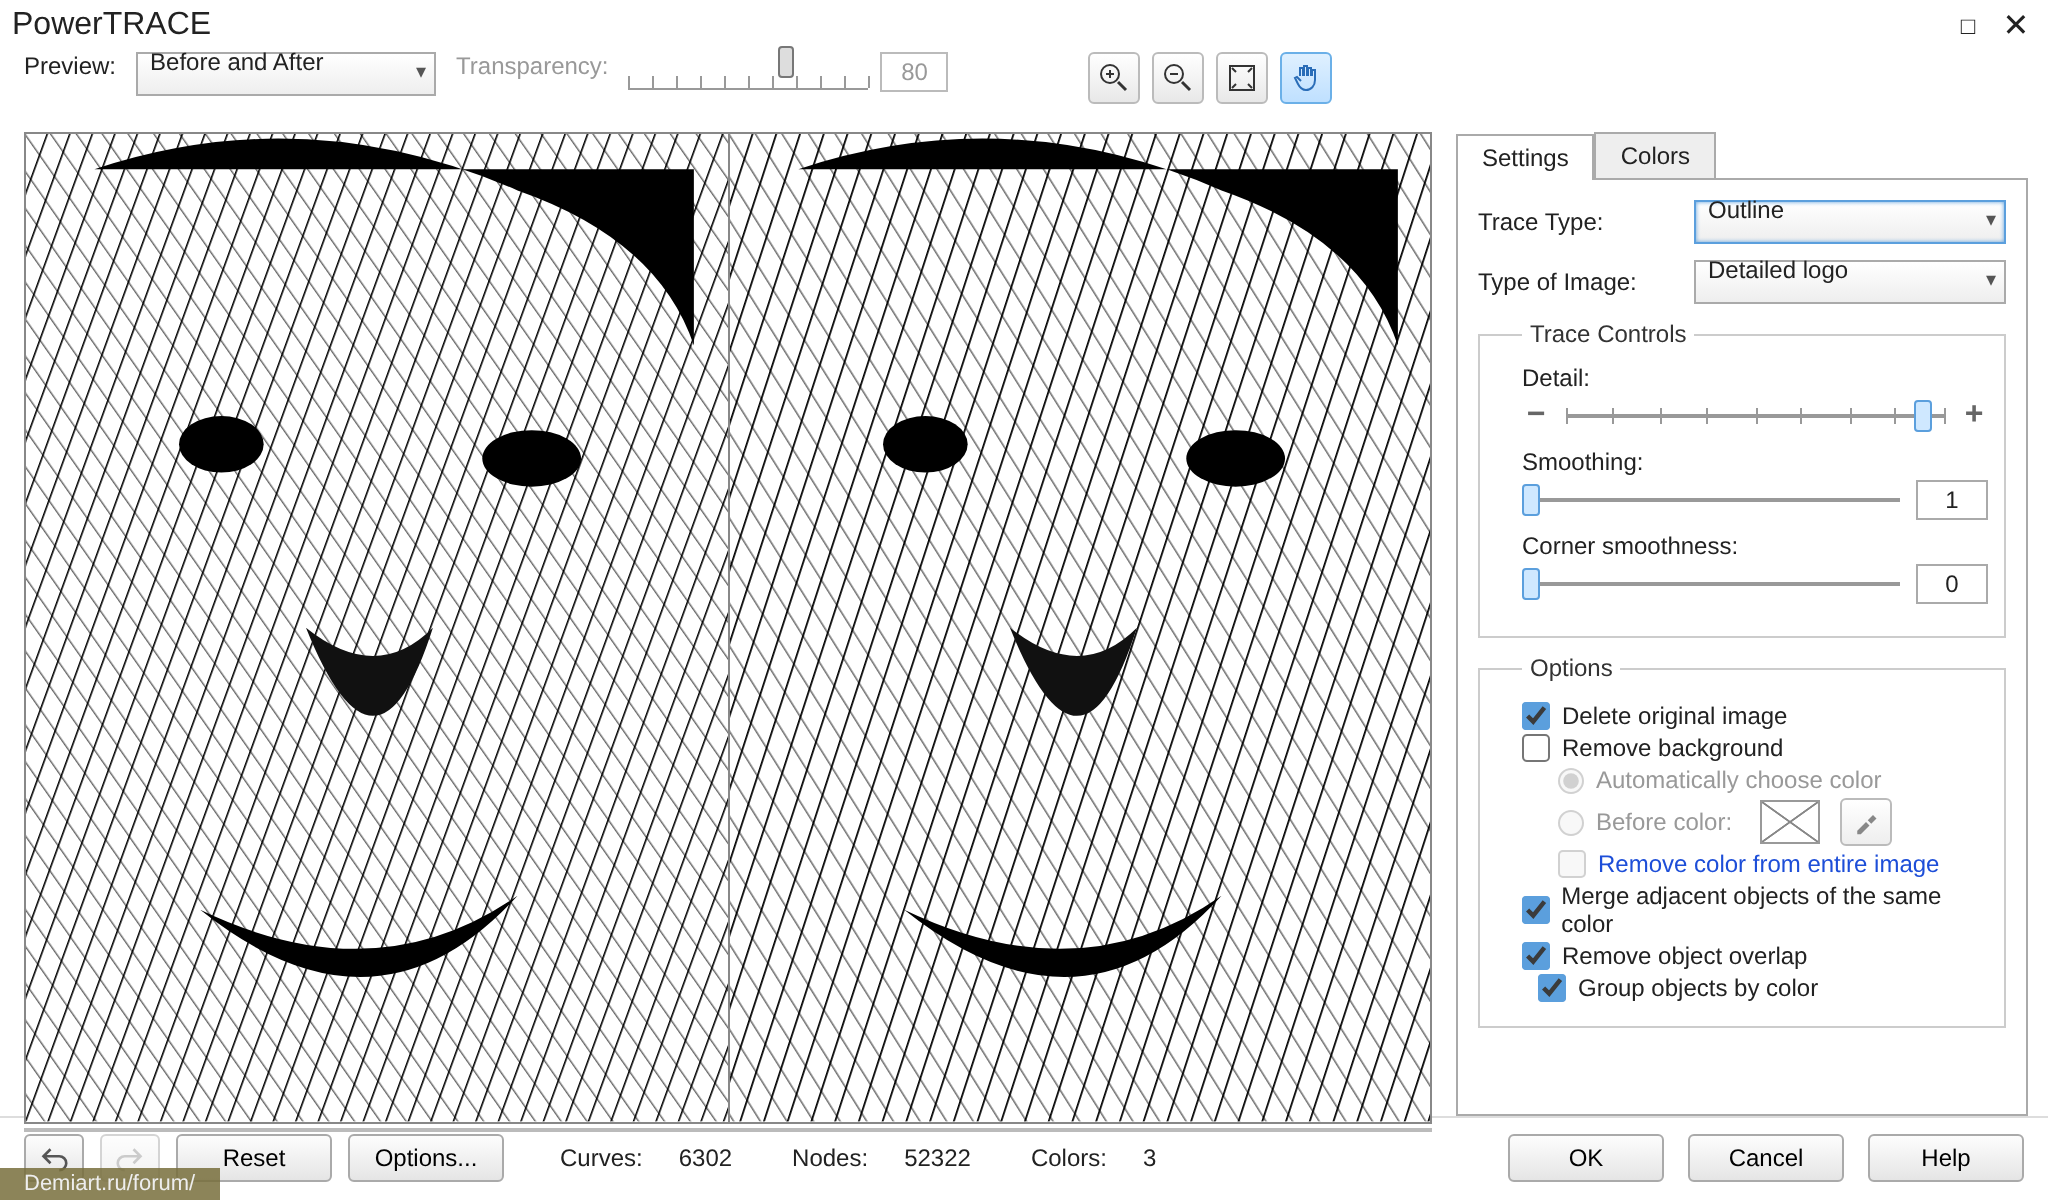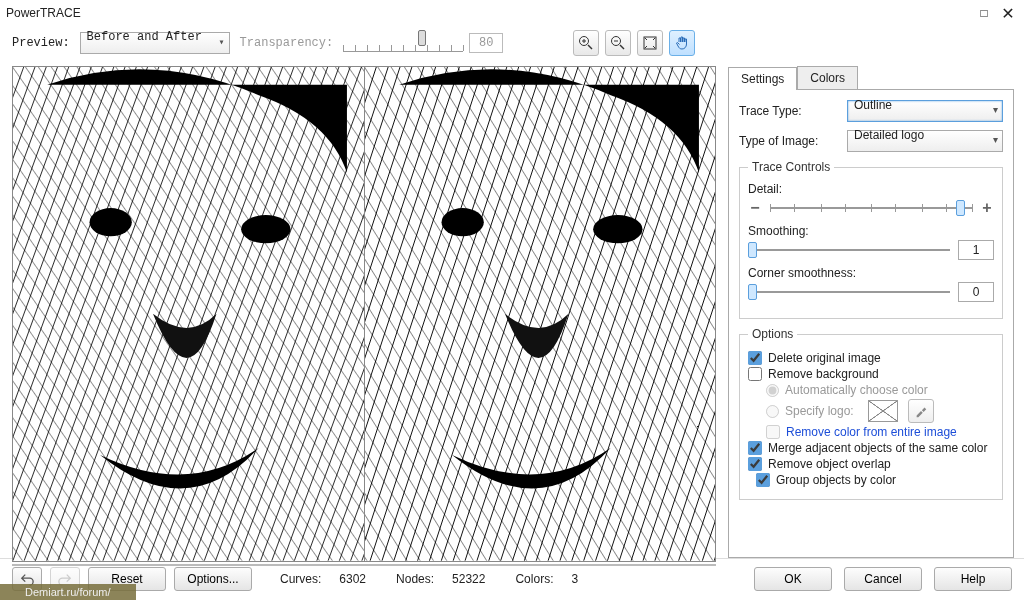--- a/index.html
+++ b/index.html
@@ -1,22 +1,22 @@
 <!DOCTYPE html>
 <html><head>
 <meta charset="utf-8">
 <style>
 * { box-sizing: border-box; margin:0; padding:0; }
 body { font-family: "Segoe UI", Tahoma, sans-serif; font-size:12px; color:#222; background:#fff; width:1024px; height:600px; overflow:hidden; position:relative; }
 
 .titlebar { height:26px; display:flex; align-items:center; padding:0 6px; }
-.titlebar .title { flex:1; font-size:12px; }
+.titlebar .title { flex:1; font-size:16px; }
 .titlebar .winbtn { width:20px; height:16px; display:flex; align-items:center; justify-content:center; margin-left:4px; font-family: sans-serif; font-size:12px; cursor:pointer;}
 
-.toolbar { height:34px; display:flex; align-items:center; padding:0 12px; gap:10px;font-family:Liberation Mono, monospace; }
+.toolbar { height:34px; display:flex; align-items:flex-start; padding:0 12px; gap:10px; }
 .toolbar label { font-size:12px; }
 .dropdown { height:22px; border:1px solid #aaa; background:linear-gradient(#fff,#eee); padding:0 18px 12px 6px; position:relative; display:flex; align-items:center; min-width:150px; cursor:pointer;}
 .dropdown::after { content:"▾"; position:absolute; right:4px; top:3px; font-size:10px; color:#555;}
 .disabled { color:#999 !important; }
 
 .ticslider { display:flex; align-items:center; gap:6px;}
 .ticslider .ticks { width:120px; height:18px; position:relative; border-bottom:1px solid #999; }
 .ticslider .ticks span { position:absolute; bottom:0; width:1px; height:6px; background:#999; }
 .ticslider .handle { position:absolute; top:-4px; width:8px; height:16px; background:#ddd; border:1px solid #777; border-radius:2px; }
 .numbox { width:34px; height:20px; border:1px solid #bbb; text-align:center; line-height:18px; background:#fff;}
@@ -38,21 +38,21 @@
 
 .panel { width:302px; padding:6px 10px 0 6px; display:flex; flex-direction:column;}
 .tabs { display:flex;align-items:center; }
 .tab { padding:4px 12px; border:1px solid #aaa; background:#eee; border-bottom:none; font-size:12px; cursor:pointer;}
 .tab.active { background:#fff; position:relative; top:1px;}
 .panel-body { border:1px solid #aaa; padding:10px 10px; flex:1; display:flex; flex-direction:column; gap:8px;}
 .row { display:flex; align-items:center; gap:8px; }
 .row label { width:100px; }
 .panel-body .dropdown { flex:1; min-width:0;}
 .dropdown.hi { border:1px solid #5b9fdd; box-shadow:0 0 2px #5b9fdd inset;}
-fieldset { border:1px solid #ccc; padding:8px 8px 10px 8px; }
+fieldset { border:1px solid #ccc; padding:8px 8px 10px 21px; }
 fieldset legend { padding:0 4px; font-size:12px; color:#333;}
 .sliderrow { display:flex; align-items:center; gap:8px; margin:2px 0 6px 0;}
 .hslider { flex:1; height:20px; position:relative;}
 .hslider .track { position:absolute; top:9px; left:0; right:0; height:2px; background:#999;}
 .hslider .tick { position:absolute; top:6px; width:1px; height:8px; background:#999;}
 .hslider .knob { position:absolute; top:2px; width:9px; height:16px; background:#cfe8ff; border:1px solid #5b9fdd; border-radius:2px;}
 .minus, .plus { font-size:16px; font-weight:bold; color:#666; width:14px; text-align:center; cursor:pointer;}
 .valbox { width:36px; height:20px; border:1px solid #aaa; text-align:center; line-height:18px;}
 .chk { display:flex; align-items:center; gap:6px; margin:2px 0;}
 .chk input { width:14px; height:14px; accent-color:#5b9fdd;}
@@ -64,21 +64,21 @@
 .swatch::before { background:linear-gradient(to top right, transparent 48%, #888 49%, #888 51%, transparent 52%);}
 .swatch::after { background:linear-gradient(to top left, transparent 48%, #888 49%, #888 51%, transparent 52%);}
 .eyedrop { width:26px; height:24px; border:1px solid #bbb; background:linear-gradient(#fff,#eee); display:flex; align-items:center; justify-content:center; margin-left:4px; border-radius:3px;}
 
 .footer { height:40px; display:flex; align-items:center; padding:0 12px; gap:8px; border-top:1px solid #ddd;}
 .btn { min-width:78px; height:24px; border:1px solid #aaa; background:linear-gradient(#fdfdfd,#e5e5e5); border-radius:3px; cursor:pointer; font-size:12px;}
 .smbtn { width:30px; height:24px; border:1px solid #aaa; background:linear-gradient(#fdfdfd,#e5e5e5); border-radius:3px; display:flex; align-items:center; justify-content:center; cursor:pointer;}
 .stats { display:flex; gap:30px; margin-left:20px; flex:1;}
 .stats span.v { margin-left:18px;}
 .footer-right { display:flex; gap:12px; }
-.watermark { position:absolute; left:0; bottom:0; background:rgba(120,110,60,0.85); color:#eee; font-size:11px; padding:2px 25px;}
+.watermark { position:absolute; left:0; bottom:0; background:rgba(120,110,60,0.85); color:#eee; font-size:11px; padding:2px 12px;}
 </style>
 </head>
 <body>
 
 <div class="titlebar">
   <span class="title">PowerTRACE</span>
   <span class="winbtn">□</span>
   <span class="winbtn" style="font-size:16px">✕</span>
 </div>
 
@@ -248,21 +248,21 @@
         <div class="chk">
             <input type="checkbox" style="">
             <span>Remove background</span>
           </div>
         <div class="radio disabled">
             <input type="radio" disabled="" checked="" style="">
             <span>Automatically choose color</span>
           </div>
         <div class="radio disabled">
             <input type="radio" disabled="" style="">
-            <span>Specify logo:</span>
+            <span>Before color:</span>
           <span class="swatch"></span>
           <span class="eyedrop">
               <svg width="14" height="14" viewBox="0 0 16 16">
                 <path d="M3 13 L8 8 L10 10 L5 15 L3 15 Z M9 7 L12 4 L14 6 L11 9 Z" fill="#888"></path>
               </svg>
             </span>
         </div>
         <div class="chk disabled" style="margin-left:18px">
             <input type="checkbox" disabled="" style="">
             <span>Remove color from entire image</span>

